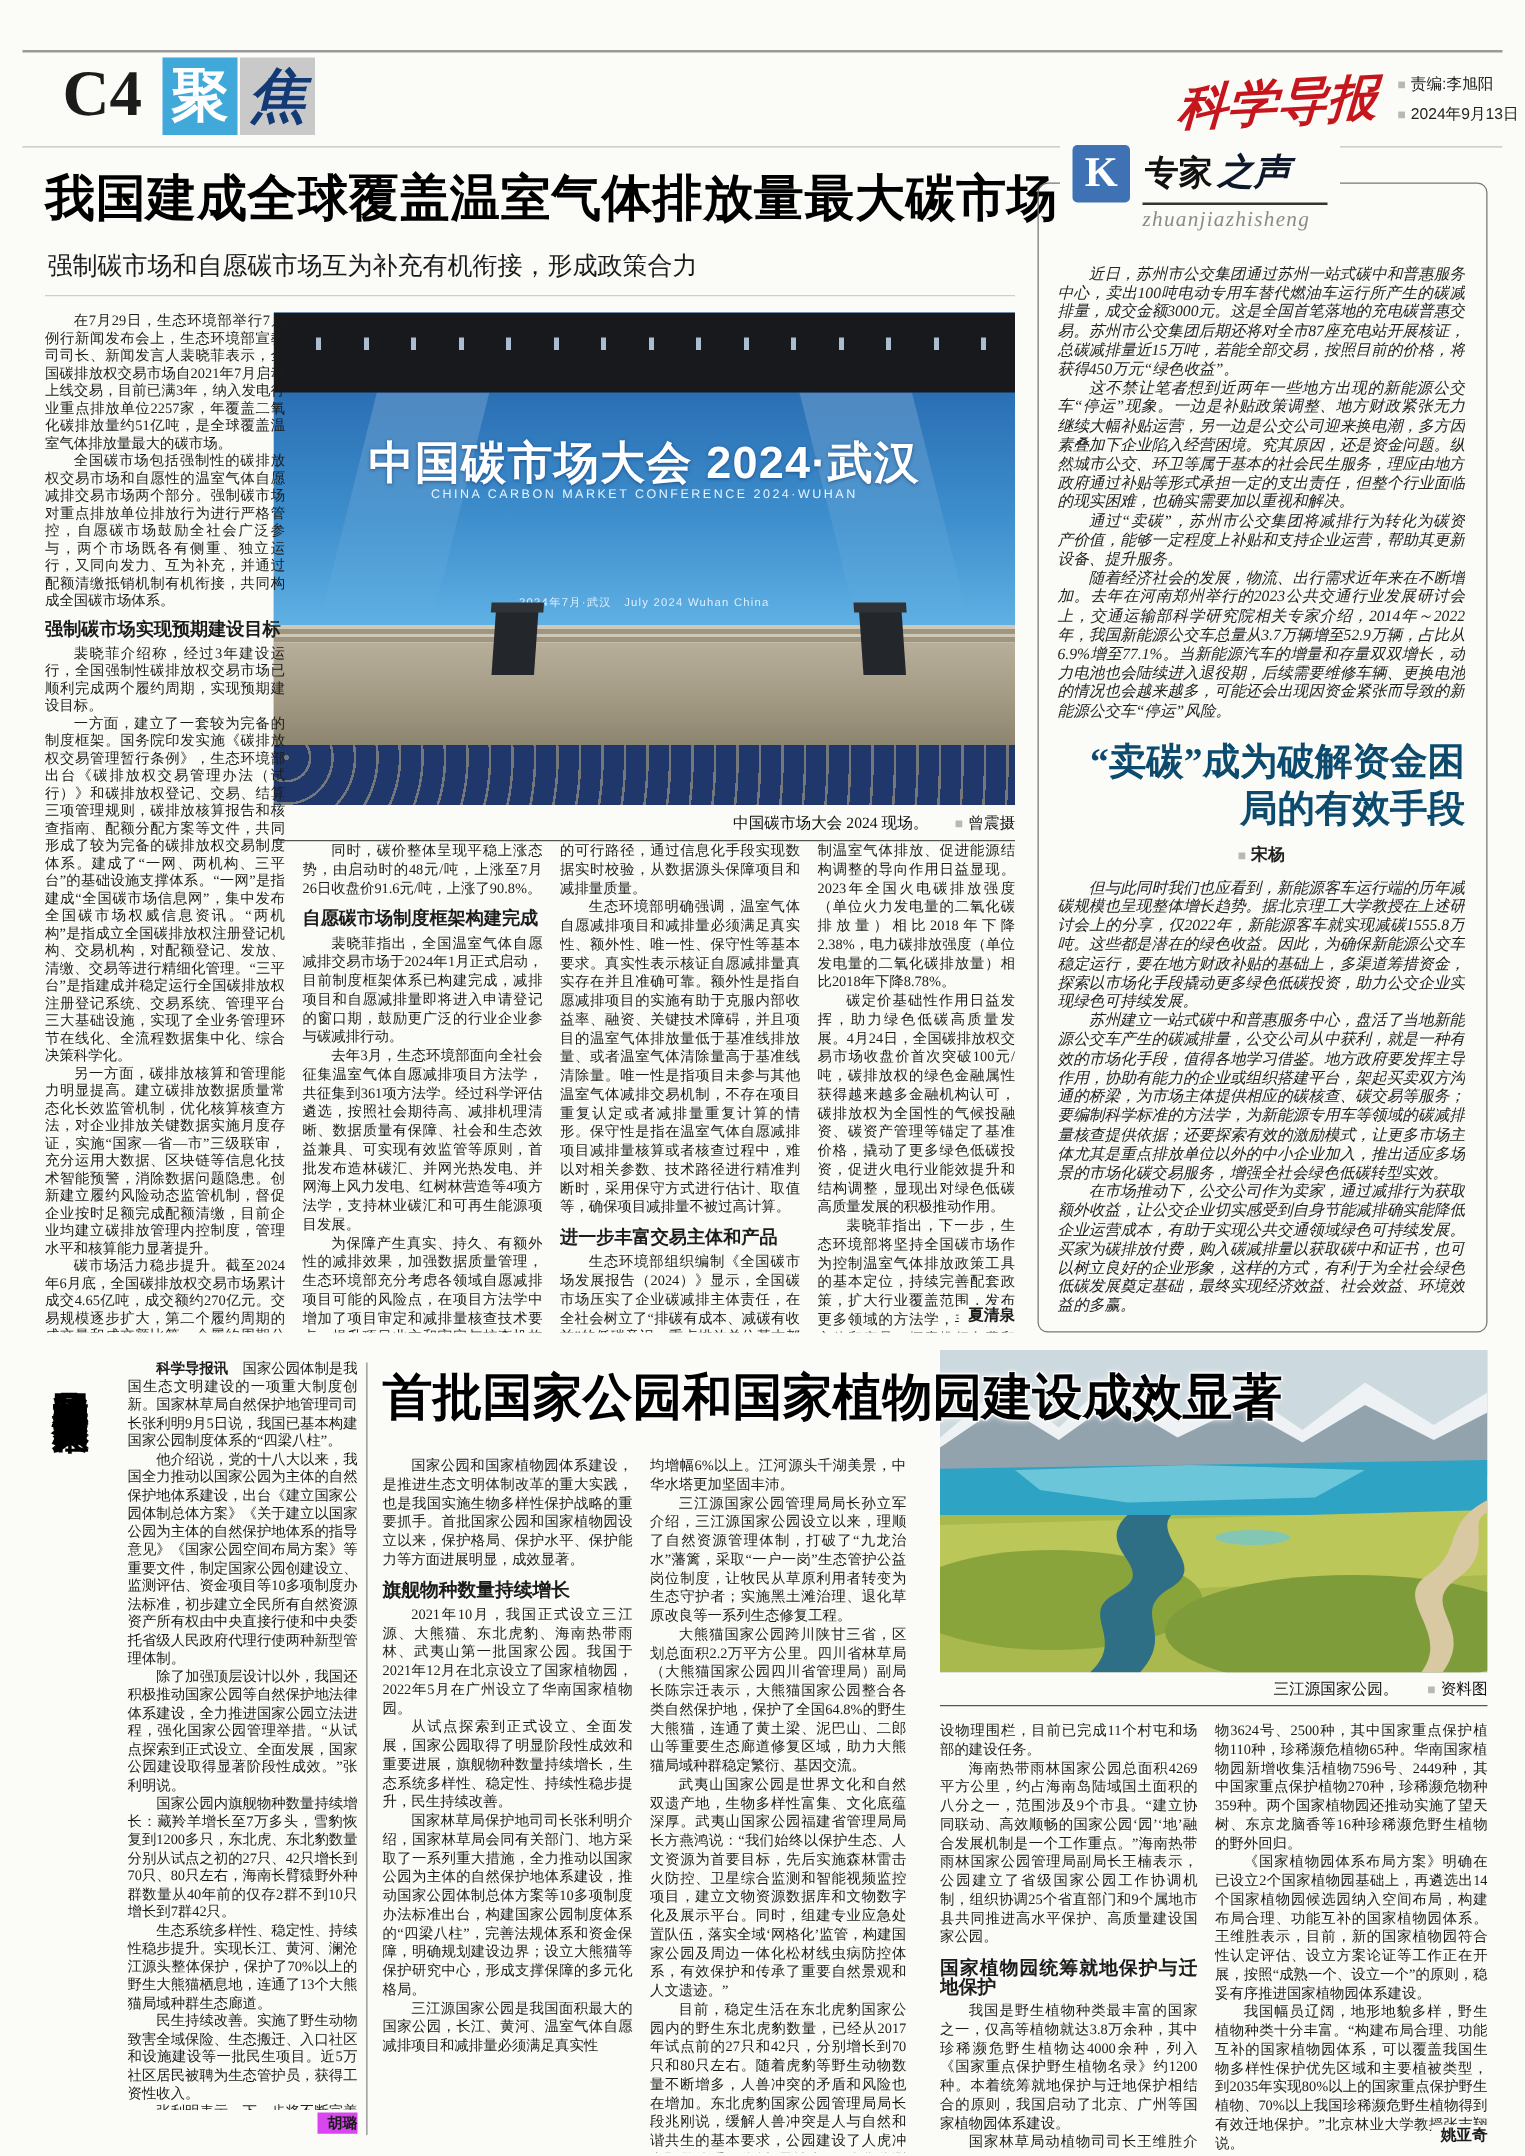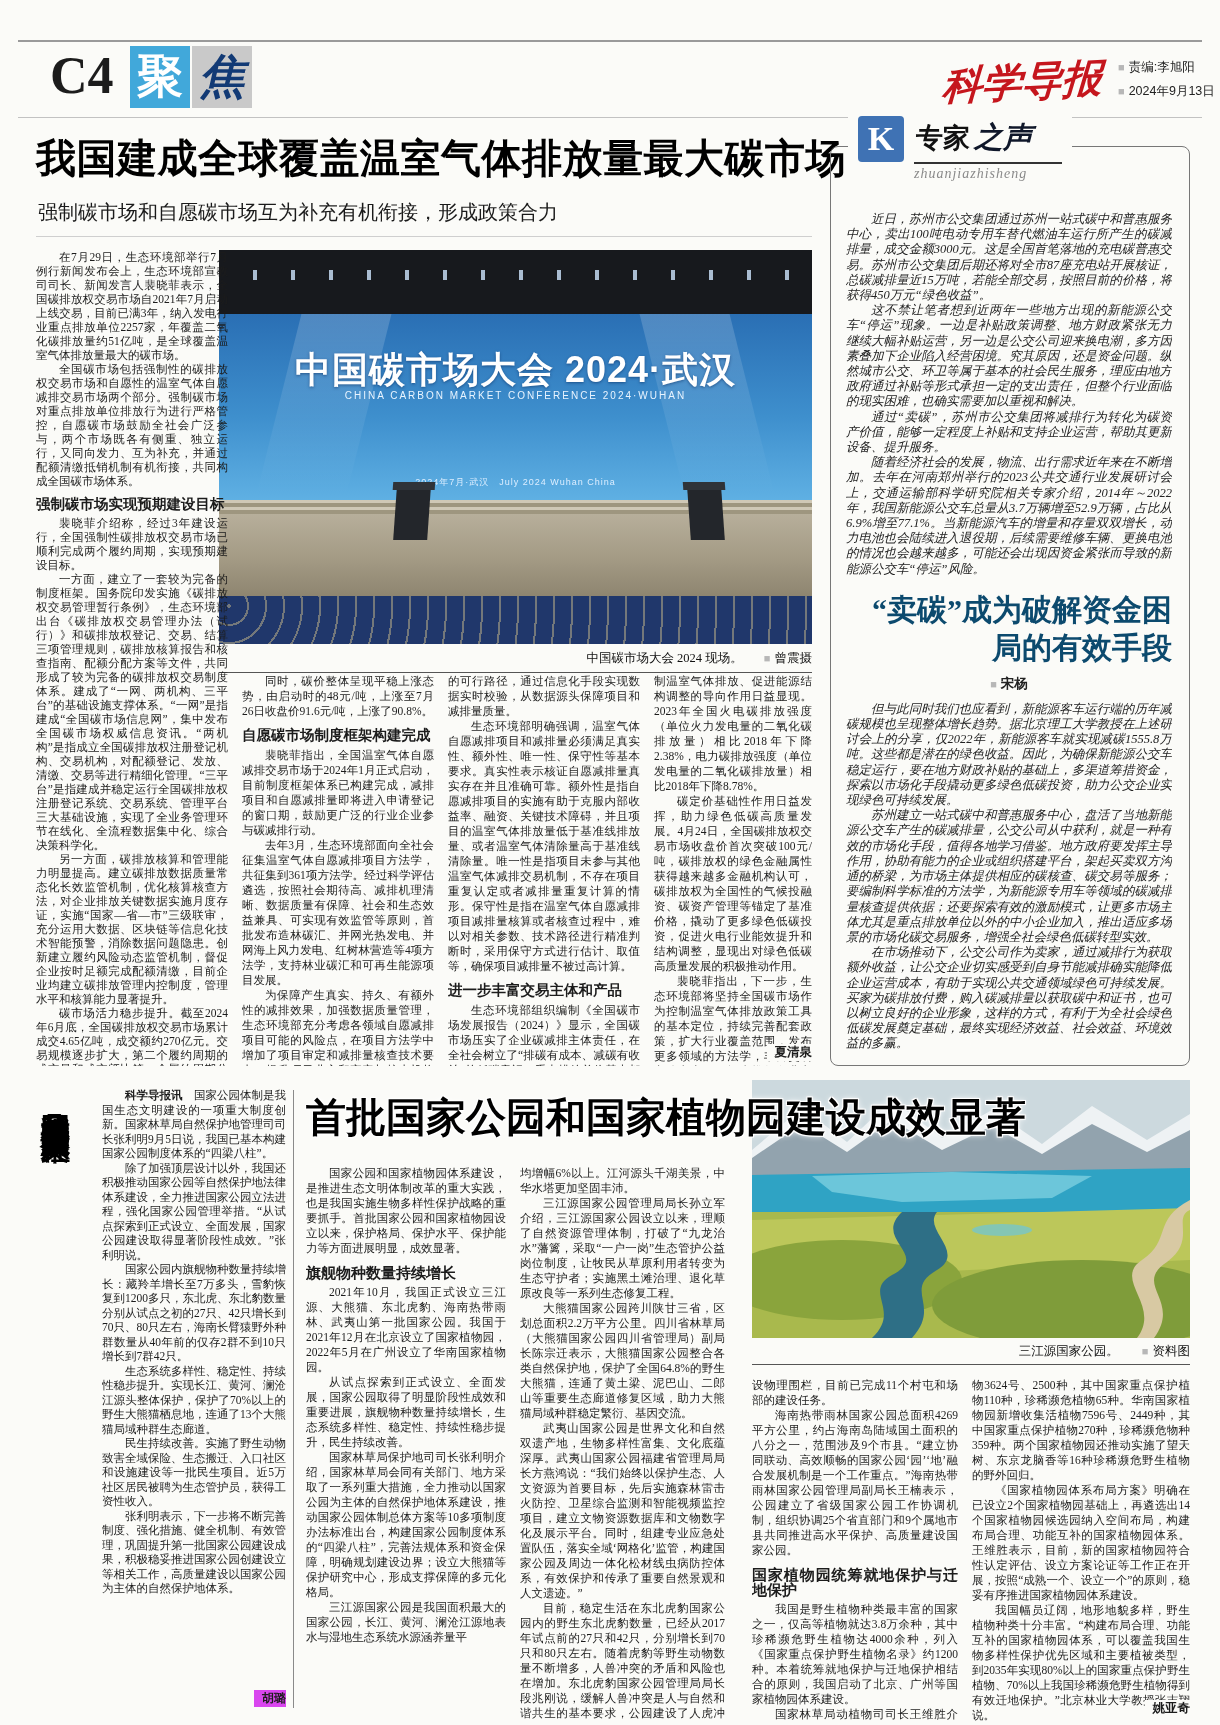--- a/index.html
+++ b/index.html
@@ -68,21 +68,21 @@
   
   .expert{position:absolute;left:830px;top:146px;width:358px;height:918px;border:1px solid #777;border-radius:8px;}
   .expert-head{position:absolute;left:848px;top:116px;background:#fbfbf8;display:flex;align-items:flex-start;
                padding:0 10px;z-index:3;}
   .klogo{width:46px;height:46px;background:#3f72b4;border-radius:4px;color:#fff;display:flex;align-items:center;
          justify-content:center;font-size:34px;font-weight:bold;font-family:"Liberation Serif",serif;margin-right:10px;}
   .etitle-wrap{display:flex;flex-direction:column;}
   .etitle{display:flex;align-items:baseline;border-bottom:2px solid #333;padding:2px 30px 4px 2px;}
   .etitle .ta{font-size:27px;font-weight:900;font-family:"Liberation Sans",sans-serif;color:#111;}
   .etitle .tb{font-size:29px;font-weight:bold;font-style:italic;color:#0f172a;margin-left:4px;}
-  .pinyin{font-size:14px;color:#8a8a8a;font-style:italic;letter-spacing:1px;margin-top:2px;}
+  .pinyin{font-size:17px;color:#8a8a8a;font-style:italic;letter-spacing:1px;margin-top:2px;}
   .expert-body{position:absolute;left:846px;top:212px;width:326px;height:840px;overflow:hidden;
                font-size:12.5px;font-style:italic;line-height:15.2px;text-align:justify;color:#222;}
   .expert-body p{margin:0;text-indent:2em;}
   .e-headline{font-style:normal;font-family:Liberation Serif, serif;font-size:30px;font-weight:900;
               text-align:right;line-height:1.28;margin:14px 0 8px;color:#0c4a6e;text-indent:0;}
   .e-byline{font-style:normal;text-align:center;font-size:13.5px;font-weight:bold;margin:0 0 10px;
             font-family:"Liberation Sans",sans-serif;text-indent:0;}
   
   .brief{position:absolute;left:36px;top:1086px;width:250px;height:628px;}
   .vhead{position:absolute;left:0;top:4px;height:618px;writing-mode:vertical-rl;text-orientation:upright;
@@ -210,20 +210,21 @@
     <p>但与此同时我们也应看到，新能源客车运行端的历年减碳规模也呈现整体增长趋势。据北京理工大学教授在上述研讨会上的分享，仅2022年，新能源客车就实现减碳1555.8万吨。这些都是潜在的绿色收益。因此，为确保新能源公交车稳定运行，要在地方财政补贴的基础上，多渠道筹措资金，探索以市场化手段撬动更多绿色低碳投资，助力公交企业实现绿色可持续发展。</p>
     <p>苏州建立一站式碳中和普惠服务中心，盘活了当地新能源公交车产生的碳减排量，公交公司从中获利，就是一种有效的市场化手段，值得各地学习借鉴。地方政府要发挥主导作用，协助有能力的企业或组织搭建平台，架起买卖双方沟通的桥梁，为市场主体提供相应的碳核查、碳交易等服务；要编制科学标准的方法学，为新能源专用车等领域的碳减排量核查提供依据；还要探索有效的激励模式，让更多市场主体尤其是重点排放单位以外的中小企业加入，推出适应多场景的市场化碳交易服务，增强全社会绿色低碳转型实效。</p>
     <p>在市场推动下，公交公司作为卖家，通过减排行为获取额外收益，让公交企业切实感受到自身节能减排确实能降低企业运营成本，有助于实现公共交通领域绿色可持续发展。买家为碳排放付费，购入碳减排量以获取碳中和证书，也可以树立良好的企业形象，这样的方式，有利于为全社会绿色低碳发展奠定基础，最终实现经济效益、社会效益、环境效益的多赢。</p>
     <p>在城市公交、环卫、邮政快递等领域实现车辆全面电动化，是落实国家“双碳”战略的题中应有之义。这不仅能促进汽车行业节能减排、加快绿色交通运输体系建设，也是各地建设低碳城市的重要方面。地方政府要学习借鉴好的经验做法，积极创新实践，挖掘市场化手段，为公共交通绿色化做好扶持和保障，通过小切口激活低碳发展全局。</p>
   </div>
 
   <div class="brief">
     <div class="vhead">我国已基本构建国家公园制度体系的『四梁八柱』</div>
     <div class="brief-text">
       <p><span class="tagb">科学导报讯</span>　<span>国家公园体制是我国生态文明建设的一项重大制度创新。国家林草局自然保护地管理司司长张利明9月5日说，我国已基本构建国家公园制度体系的“四梁八柱”。</span></p>
+      <p>他介绍说，党的十八大以来，我国全力推动以国家公园为主体的自然保护地体系建设，出台《建立国家公园体制总体方案》《关于建立以国家公园为主体的自然保护地体系的指导意见》《国家公园空间布局方案》等重要文件，制定国家公园创建设立、监测评估、资金项目等10多项制度办法标准，初步建立全民所有自然资源资产所有权由中央直接行使和中央委托省级人民政府代理行使两种新型管理体制。</p>
       <p>除了加强顶层设计以外，我国还积极推动国家公园等自然保护地法律体系建设，全力推进国家公园立法进程，强化国家公园管理举措。“从试点探索到正式设立、全面发展，国家公园建设取得显著阶段性成效。”张利明说。</p>
       <p>国家公园内旗舰物种数量持续增长：藏羚羊增长至7万多头，雪豹恢复到1200多只，东北虎、东北豹数量分别从试点之初的27只、42只增长到70只、80只左右，海南长臂猿野外种群数量从40年前的仅存2群不到10只增长到7群42只。</p>
       <p>生态系统多样性、稳定性、持续性稳步提升。实现长江、黄河、澜沧江源头整体保护，保护了70%以上的野生大熊猫栖息地，连通了13个大熊猫局域种群生态廊道。</p>
       <p>民生持续改善。实施了野生动物致害全域保险、生态搬迁、入口社区和设施建设等一批民生项目。近5万社区居民被聘为生态管护员，获得工资性收入。</p>
       <p>张利明表示，下一步将不断完善制度、强化措施、健全机制、有效管理，巩固提升第一批国家公园建设成果，积极稳妥推进国家公园创建设立等相关工作，高质量建设以国家公园为主体的自然保护地体系。</p>
     </div>
     <div class="brief-byline">胡璐</div>
   </div>
   <div class="vdiv"></div>
 
@@ -249,21 +250,21 @@
       <span>三江源国家公园。</span>
       <span class="credit"><span class="sq-gray">■</span><span>资料图</span></span>
     </div>
 
     <div class="fc fb">
       <p>国家公园和国家植物园体系建设，是推进生态文明体制改革的重大实践，也是我国实施生物多样性保护战略的重要抓手。首批国家公园和国家植物园设立以来，保护格局、保护水平、保护能力等方面进展明显，成效显著。</p>
       <h3>旗舰物种数量持续增长</h3>
       <p>2021年10月，我国正式设立三江源、大熊猫、东北虎豹、海南热带雨林、武夷山第一批国家公园。我国于2021年12月在北京设立了国家植物园，2022年5月在广州设立了华南国家植物园。</p>
       <p>从试点探索到正式设立、全面发展，国家公园取得了明显阶段性成效和重要进展，旗舰物种数量持续增长，生态系统多样性、稳定性、持续性稳步提升，民生持续改善。</p>
       <p>国家林草局保护地司司长张利明介绍，国家林草局会同有关部门、地方采取了一系列重大措施，全力推动以国家公园为主体的自然保护地体系建设，推动国家公园体制总体方案等10多项制度办法标准出台，构建国家公园制度体系的“四梁八柱”，完善法规体系和资金保障，明确规划建设边界；设立大熊猫等保护研究中心，形成支撑保障的多元化格局。</p>
-      <p>三江源国家公园是我国面积最大的国家公园，长江、黄河、澜沧江源地表水与湿地生态系统水源涵养量平</p>
+      <p>三江源国家公园是我国面积最大的国家公园，长江、黄河、温室气体自愿减排项目和减排量必须满足真实性</p>
     </div>
     <div class="fc fcc">
       <p style="text-indent:0">均增幅6%以上。江河源头千湖美景，中华水塔更加坚固丰沛。</p>
       <p>三江源国家公园管理局局长孙立军介绍，三江源国家公园设立以来，理顺了自然资源管理体制，打破了“九龙治水”藩篱，采取“一户一岗”生态管护公益岗位制度，让牧民从草原利用者转变为生态守护者；实施黑土滩治理、退化草原改良等一系列生态修复工程。</p>
       <p>大熊猫国家公园跨川陕甘三省，区划总面积2.2万平方公里。四川省林草局（大熊猫国家公园四川省管理局）副局长陈宗迁表示，大熊猫国家公园整合各类自然保护地，保护了全国64.8%的野生大熊猫，连通了黄土梁、泥巴山、二郎山等重要生态廊道修复区域，助力大熊猫局域种群稳定繁衍、基因交流。</p>
       <p>武夷山国家公园是世界文化和自然双遗产地，生物多样性富集、文化底蕴深厚。武夷山国家公园福建省管理局局长方燕鸿说：“我们始终以保护生态、人文资源为首要目标，先后实施森林雷击火防控、卫星综合监测和智能视频监控项目，建立文物资源数据库和文物数字化及展示平台。同时，组建专业应急处置队伍，落实全域‘网格化’监管，构建国家公园及周边一体化松材线虫病防控体系，有效保护和传承了重要自然景观和人文遗迹。”</p>
       <p>目前，稳定生活在东北虎豹国家公园内的野生东北虎豹数量，已经从2017年试点前的27只和42只，分别增长到70只和80只左右。随着虎豹等野生动物数量不断增多，人兽冲突的矛盾和风险也在增加。东北虎豹国家公园管理局局长段兆刚说，缓解人兽冲突是人与自然和谐共生的基本要求，公园建设了人虎冲突预警体系，依托“天地空”一体化监测系统，实行24小时预警预报。同时，在16个虎豹经常出没的核心区重点村屯、林场场部建</p>
     </div>
     <div class="fc fd">
       <p style="text-indent:0">设物理围栏，目前已完成11个村屯和场部的建设任务。</p>

